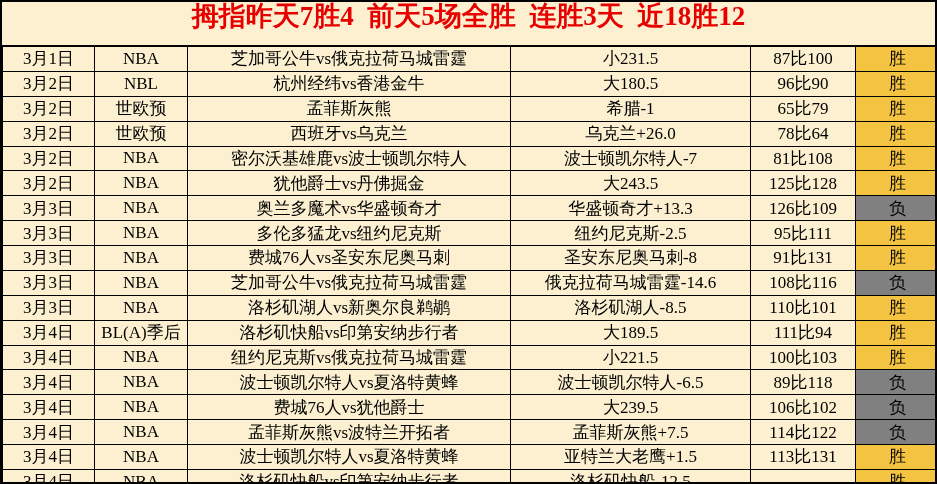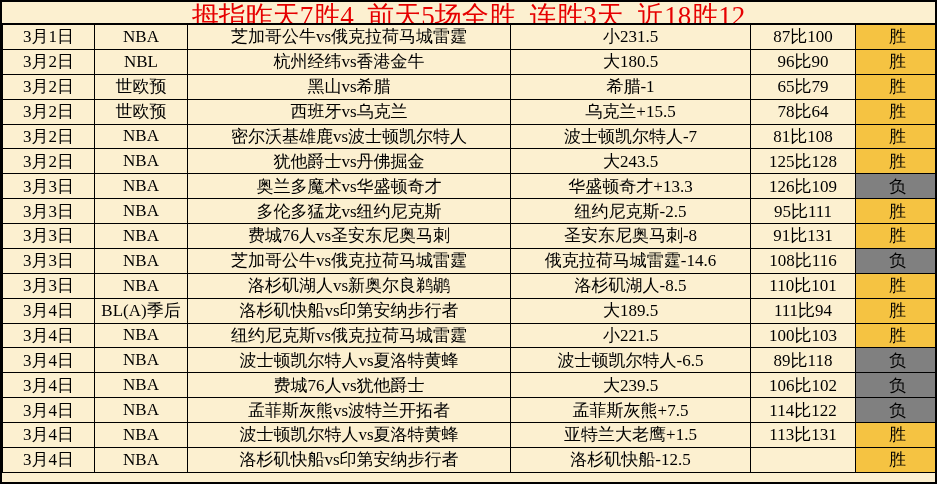--- a/index.html
+++ b/index.html
@@ -16,25 +16,25 @@
     font-family: "Liberation Serif", "DejaVu Serif", serif;
     background: #ffffff;
   }
   .sheet {
     width: 937px; height: 484px;
     background: var(--sheet-bg);
     border: 2px solid var(--border-color);
     overflow: hidden;
   }
   .title {
-    height: 22px;
+    height: 44px;
     line-height: 29px;
     text-align: center;
     font-size: 27px;
-    font-weight: normal;
+    font-weight: bold;
     color: var(--title-color);
     white-space: pre;
     border-bottom: 1px solid var(--border-color);
     overflow: hidden;
   }
   table.results {
     width: 100%;
     height: 449px;
     border-collapse: collapse;
     table-layout: fixed;
@@ -82,30 +82,30 @@
           <td class="col-date">3月2日</td>
           <td class="col-league">NBL</td>
           <td class="col-match">杭州经纬vs香港金牛</td>
           <td class="col-bet">大180.5</td>
           <td class="col-score">96比90</td>
           <td class="col-result win">胜</td>
         </tr>
         <tr>
           <td class="col-date">3月2日</td>
           <td class="col-league">世欧预</td>
-          <td class="col-match">黑山vs希腊</td>
+          <td class="col-match">孟菲斯灰熊</td>
           <td class="col-bet">希腊-1</td>
           <td class="col-score">65比79</td>
           <td class="col-result win">胜</td>
         </tr>
         <tr>
           <td class="col-date">3月2日</td>
           <td class="col-league">世欧预</td>
           <td class="col-match">西班牙vs乌克兰</td>
-          <td class="col-bet">乌克兰+15.5</td>
+          <td class="col-bet">乌克兰+26.0</td>
           <td class="col-score">78比64</td>
           <td class="col-result win">胜</td>
         </tr>
         <tr>
           <td class="col-date">3月2日</td>
           <td class="col-league">NBA</td>
           <td class="col-match">密尔沃基雄鹿vs波士顿凯尔特人</td>
           <td class="col-bet">波士顿凯尔特人-7</td>
           <td class="col-score">81比108</td>
           <td class="col-result win">胜</td>

